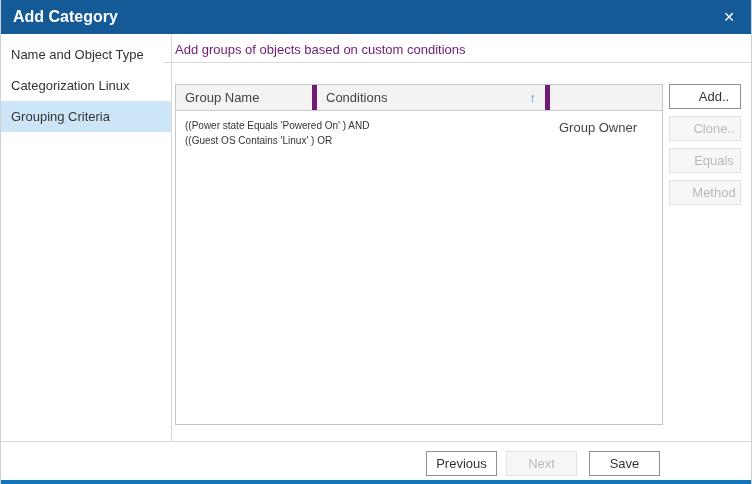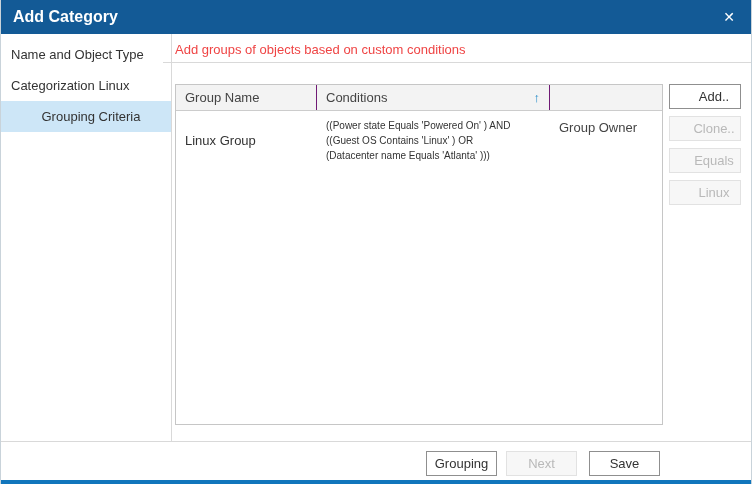--- a/index.html
+++ b/index.html
@@ -55,29 +55,28 @@
     height: 31px;
     display: flex;
     align-items: center;
     padding-left: 10px;
     font-size: 13px;
     color: #333333;
     cursor: pointer;
   }
   .side-item.selected {
     background: #cde6f7;
-    justify-content: center;
   }
 
   
   .main-desc {
     position: absolute;
     left: 174px; top: 42px;
     font-size: 13px;
-    color: #ef4444;
+    color: #701a75;
   }
   .desc-sep {
     position: absolute;
     left: 162px; top: 62px; right: 0;
     height: 0;
     border-top: 1px solid #d9d9d9;
   }
 
   
   .table {
@@ -95,21 +94,21 @@
     border-bottom: 1px solid #cccccc;
     box-sizing: border-box;
   }
   .th {
     box-sizing: border-box;
     display: flex;
     align-items: center;
     padding: 0 9px;
     font-size: 13px;
     color: #444444;
-    border-right: 1px solid #701a75;
+    border-right: 5px solid #701a75;
     cursor: pointer;
   }
   .th-name  { width: 141px; }
   .th-cond  { width: 233px; justify-content: space-between; }
   .th-owner { width: 112px; border-right: none; margin-top: 42px; }
   .sort-arrow { color: #1e88c7; font-size: 13px; }
 
   .trow {
     display: flex;
     cursor: pointer;
@@ -209,35 +208,33 @@
       </div>
       <div class="th th-cond">
         <span>Conditions</span>
         <span class="sort-arrow">↑</span>
       </div>
       <div class="th th-owner">
         <span>Group Owner</span>
       </div>
     </div>
     <div class="trow">
-      <div class="td-name">Linux Group</div>
       <div class="td-cond">
         <div>((Power state Equals 'Powered On' ) AND</div>
         <div>((Guest OS Contains 'Linux' ) OR</div>
-        <div>(Datacenter name Equals 'Atlanta' )))</div>
       </div>
       <div class="td-owner"></div>
     </div>
   </div>
 
   <div class="btn side-btn btn-add">Add..</div>
   <div class="btn side-btn btn-edit disabled">Clone..</div>
   <div class="btn side-btn btn-clone disabled">Equals</div>
-  <div class="btn side-btn btn-delete disabled">Linux</div>
+  <div class="btn side-btn btn-delete disabled">Method</div>
 
   <div class="footer-sep"></div>
-  <div class="btn foot-btn btn-previous">Grouping</div>
+  <div class="btn foot-btn btn-previous">Previous</div>
   <div class="btn foot-btn btn-next disabled">Next</div>
   <div class="btn foot-btn btn-save">Save</div>
 
   <div class="bottom-strip"></div>
 
 </div>
 
 </body></html>

